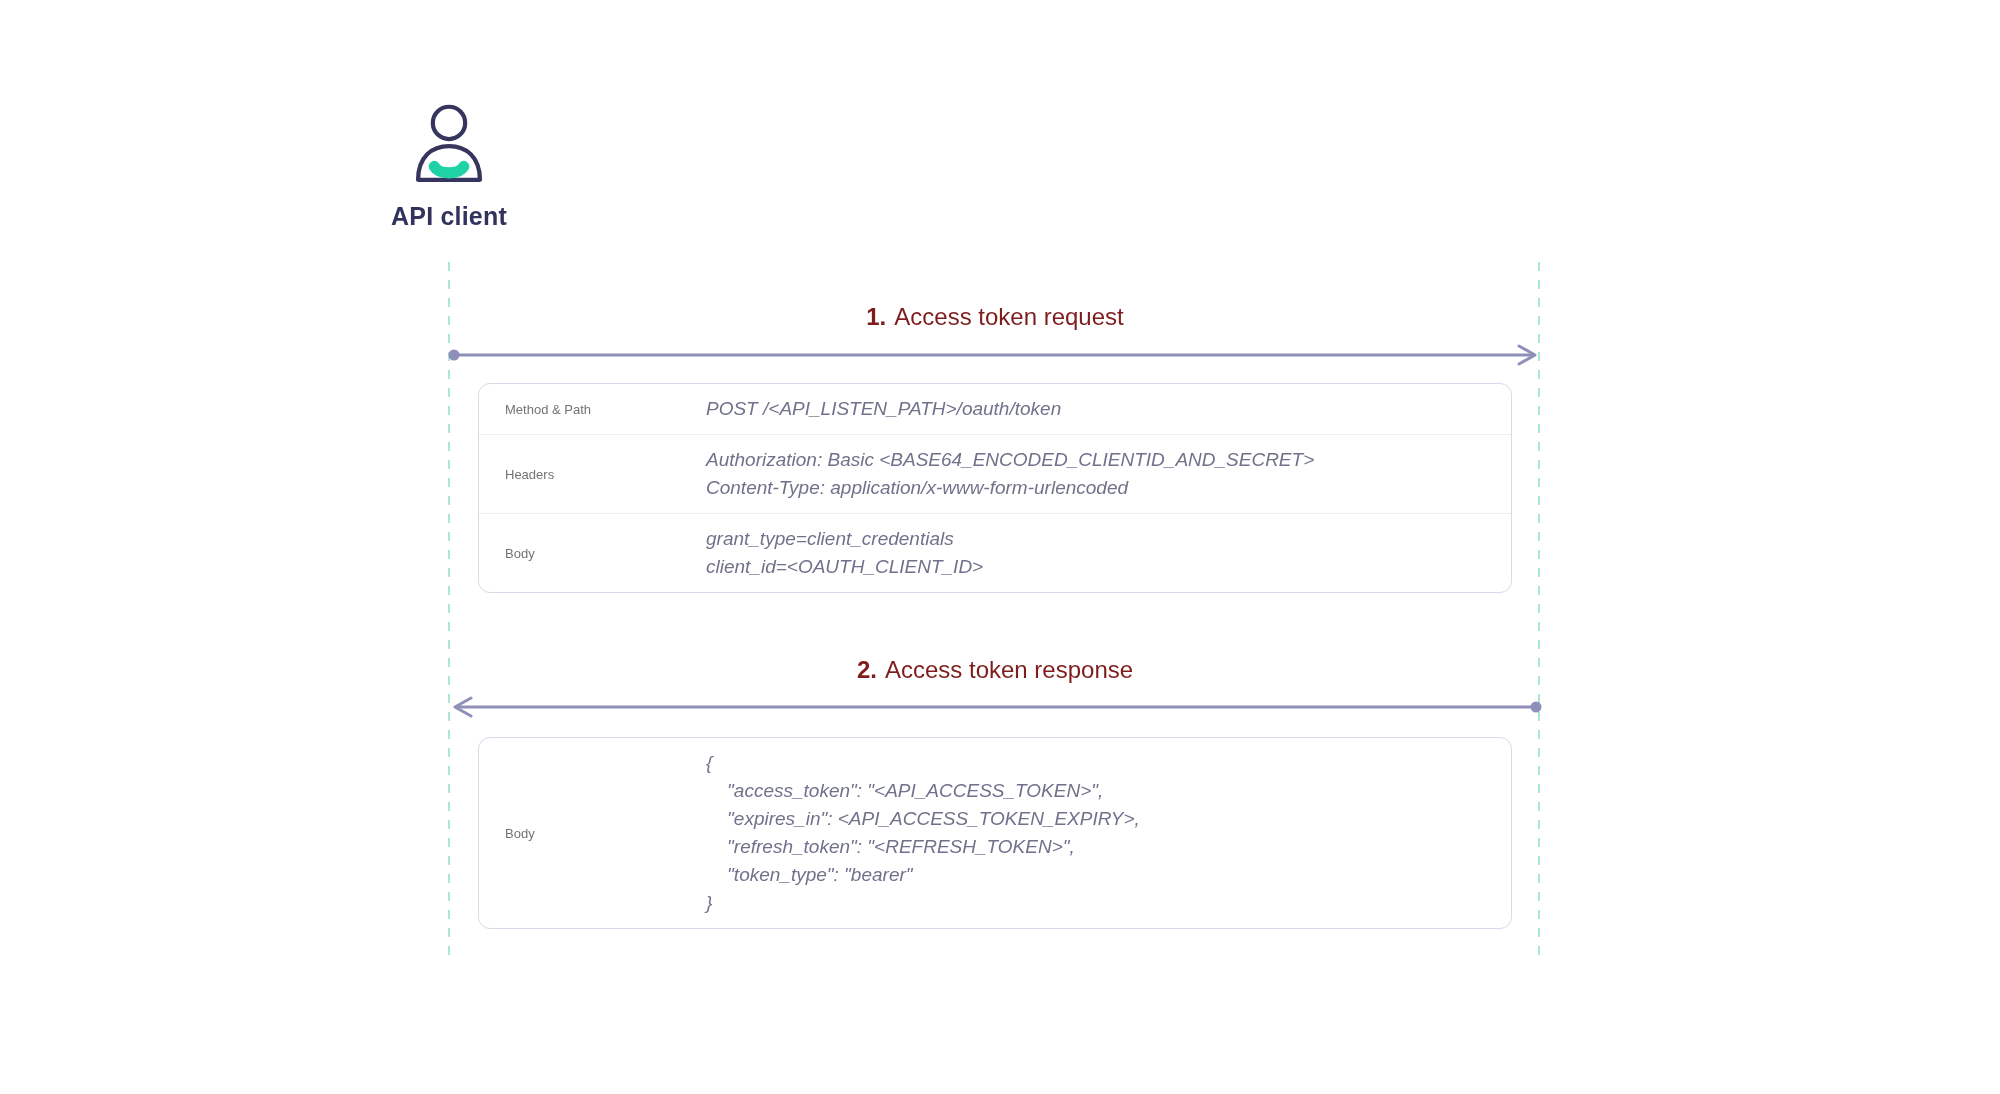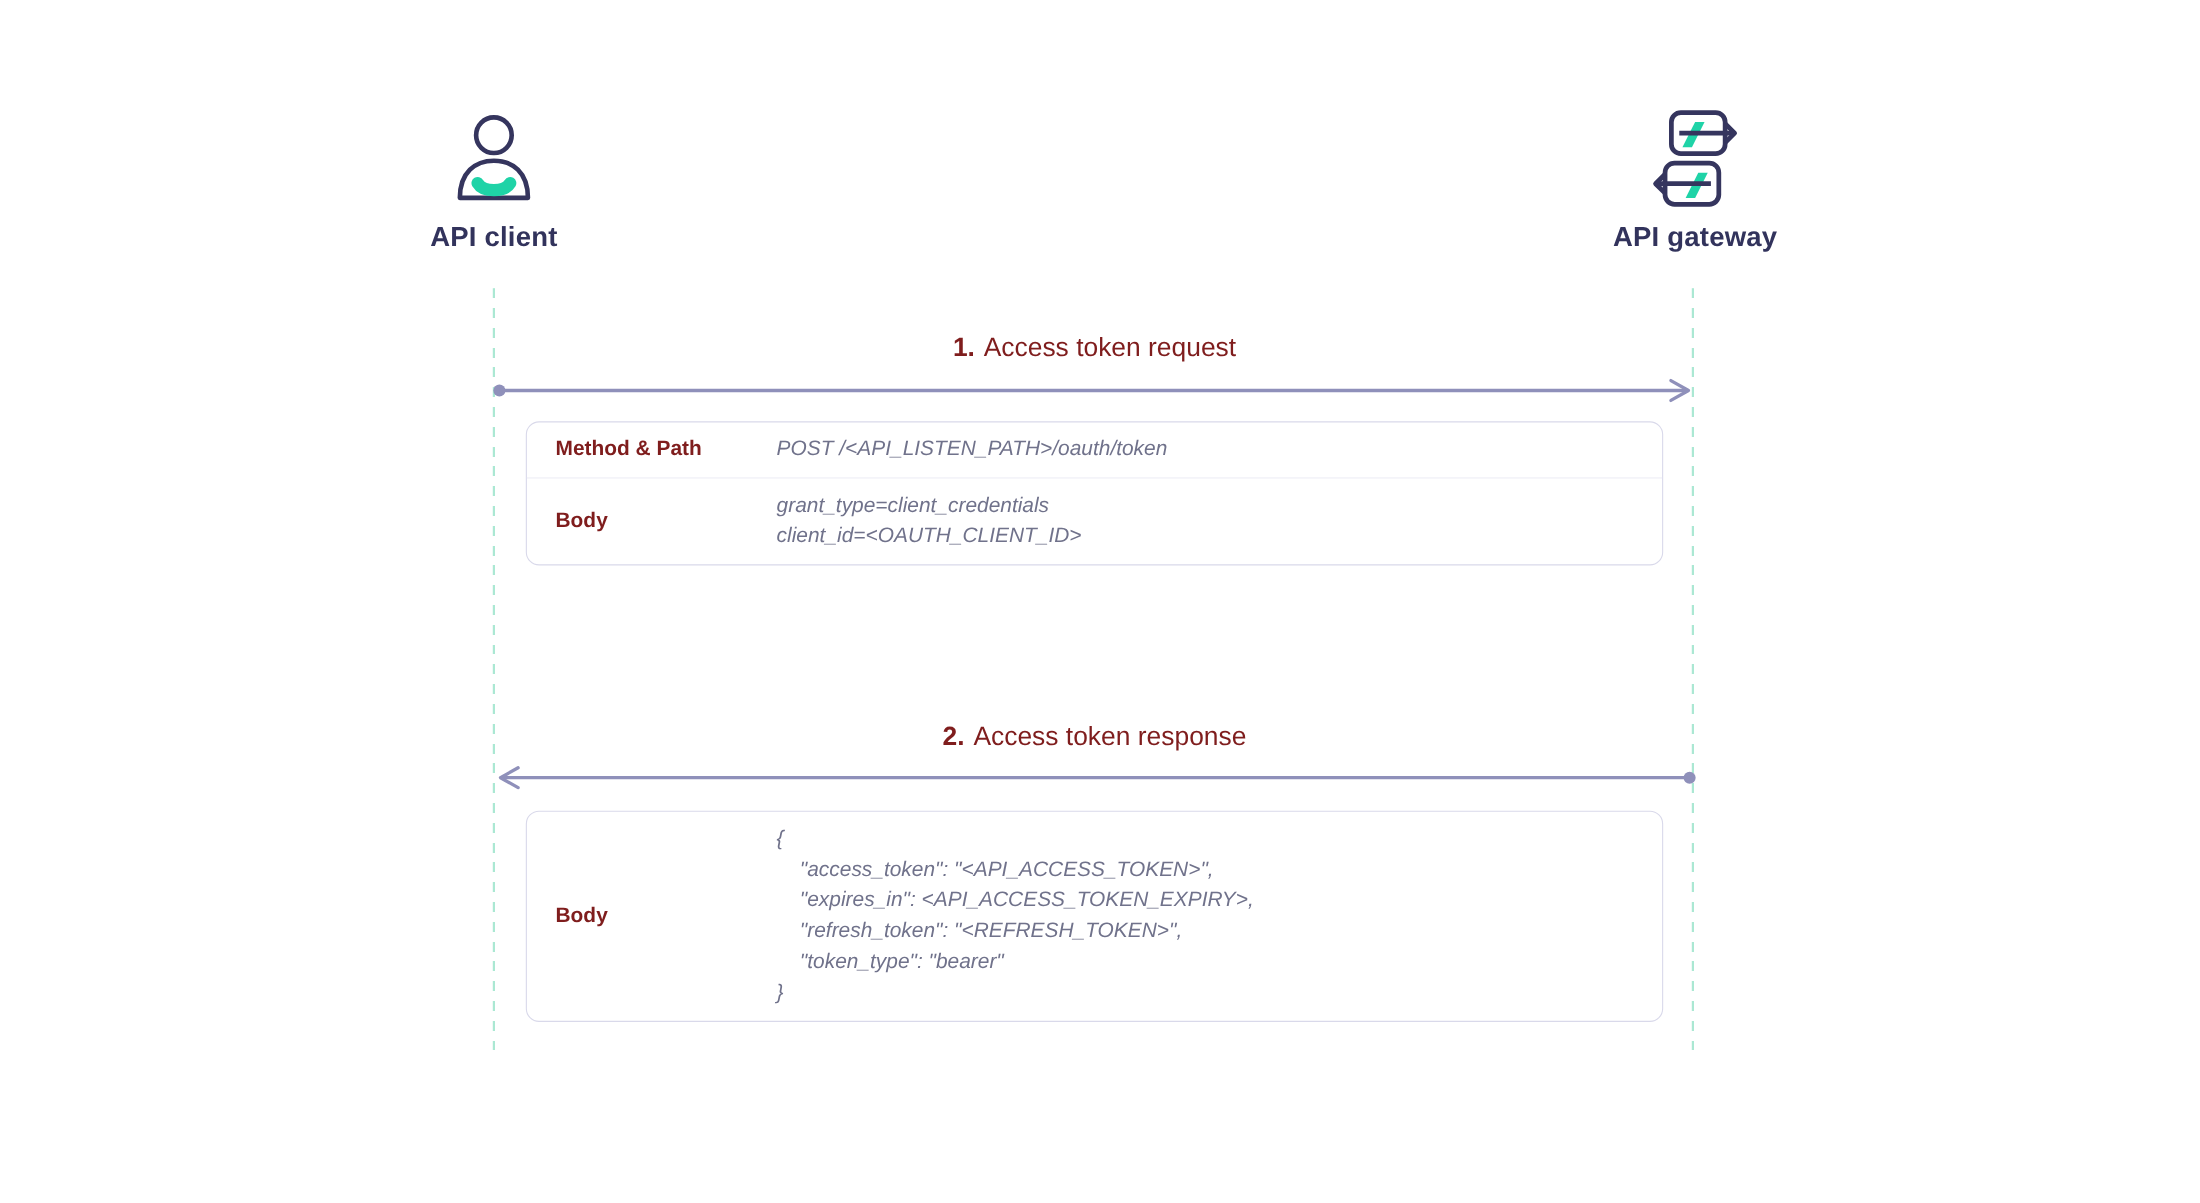--- a/index.html
+++ b/index.html
@@ -35,74 +35,66 @@
 
   
   .dtable {
     position:absolute; left:478px; width:1034px; box-sizing:border-box;
     background:#ffffff; border:1px solid #d9d9ea; border-radius:12px;
   }
   .table1 { top:383px; }
   .table2 { top:737px; }
   .trow { display:grid; grid-template-columns:227px 1fr; align-items:center; padding:11px 0; }
   .trow + .trow { border-top:1px solid #ededf5; }
-  .tlabel { padding-left:26px; font-size:19px; font-weight:700; color:#7f1d1d; }
+  .tlabel { padding-left:26px; font-size:13px; font-weight:400; color:#737373; }
   .tvalue { font-size:19px; color:#70728b; line-height:28px; padding-right:24px; }
   .tvalue .line { white-space:pre;font-style:italic; }
 </style>
 </head>
 <body>
 
 <div class="canvas">
 
   <div class="actor actor-client">
     <div class="actor-icon">
       <svg width="90" height="90" viewBox="0 0 64 64">
         <path d="M10 57.5 C10 41 20 33.5 32 33.5 C44 33.5 54 41 54 57.5 Z" fill="#ffffff" stroke="#35355e" stroke-width="3" stroke-linejoin="round"></path>
         <path d="M21.5 48 C25 54 39 54 42.5 48" fill="none" stroke="#1fd3a7" stroke-width="8" stroke-linecap="round"></path>
         <circle cx="32" cy="17" r="11.5" fill="#ffffff" stroke="#35355e" stroke-width="3"></circle>
       </svg>
     </div>
     <div class="actor-label">API client</div>
   </div>
 
-  <div class="actor actor-gateway">
-    <div class="actor-icon">
-      <svg width="92" height="92" viewBox="0 0 64 64">
-        <rect x="17" y="3" width="34" height="26" rx="6" fill="#ffffff" stroke="#35355e" stroke-width="3"></rect>
-        <polygon points="24,25 32,9 38,9 30,25" fill="#1fd3a7"></polygon>
-        <line x1="22" y1="16" x2="57" y2="16" stroke="#35355e" stroke-width="3"></line>
-        <polyline points="51,10 57,16 51,22" fill="none" stroke="#35355e" stroke-width="3" stroke-linejoin="round"></polyline>
-        <rect x="13" y="35" width="34" height="26" rx="6" fill="#ffffff" stroke="#35355e" stroke-width="3"></rect>
-        <polygon points="26,57 34,41 40,41 32,57" fill="#1fd3a7"></polygon>
-        <line x1="42" y1="48" x2="7" y2="48" stroke="#35355e" stroke-width="3"></line>
-        <polyline points="13,42 7,48 13,54" fill="none" stroke="#35355e" stroke-width="3" stroke-linejoin="round"></polyline>
-      </svg>
-    </div>
-    <div class="actor-label">API gateway</div>
-  </div>
 
   <div class="lifeline lifeline-left"></div>
   <div class="lifeline lifeline-right"></div>
 
   <div class="msg-label msg1">
     <span class="msg-num">1.</span><span class="msg-text">Access token request</span>
   </div>
 
   <svg class="arrow arrow1" viewBox="0 0 1094 22">
     <circle cx="6" cy="11" r="5.5" fill="#8f90ba"></circle>
     <line x1="6" y1="11" x2="1086" y2="11" stroke="#8f90ba" stroke-width="3"></line>
     <polyline points="1071,2 1087,11 1071,20" fill="none" stroke="#8f90ba" stroke-width="3" stroke-linecap="round" stroke-linejoin="round"></polyline>
   </svg>
 
   <div class="dtable table1">
     <div class="trow">
       <div class="tlabel">Method &amp; Path</div>
       <div class="tvalue">
         <div class="line">POST /&lt;API_LISTEN_PATH&gt;/oauth/token</div>
+      </div>
+    </div>
+    <div class="trow">
+      <div class="tlabel">Headers</div>
+      <div class="tvalue">
+        <div class="line">Authorization: Basic &lt;BASE64_ENCODED_CLIENTID_AND_SECRET&gt;</div>
+        <div class="line">Content-Type: application/x-www-form-urlencoded</div>
       </div>
     </div>
     <div class="trow">
       <div class="tlabel">Body</div>
       <div class="tvalue">
         <div class="line">grant_type=client_credentials</div>
         <div class="line">client_id=&lt;OAUTH_CLIENT_ID&gt;</div>
       </div>
     </div>
   </div>

